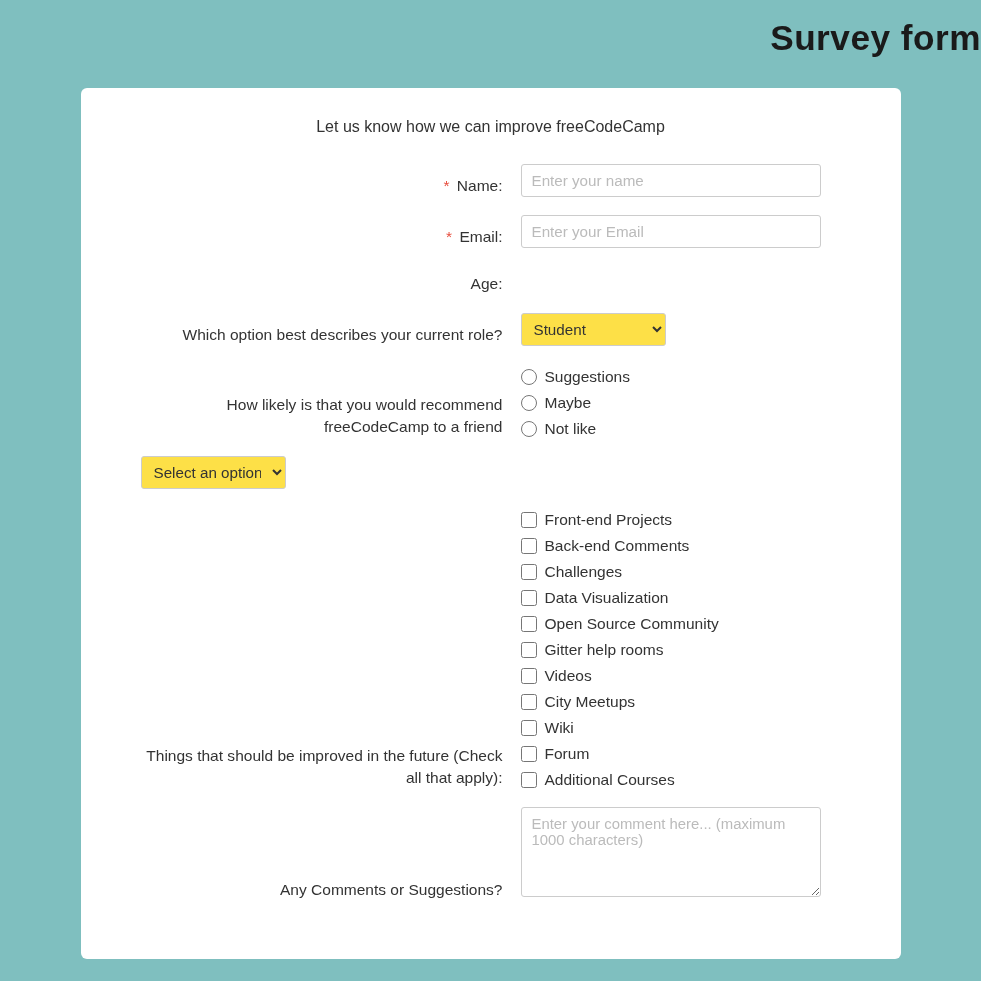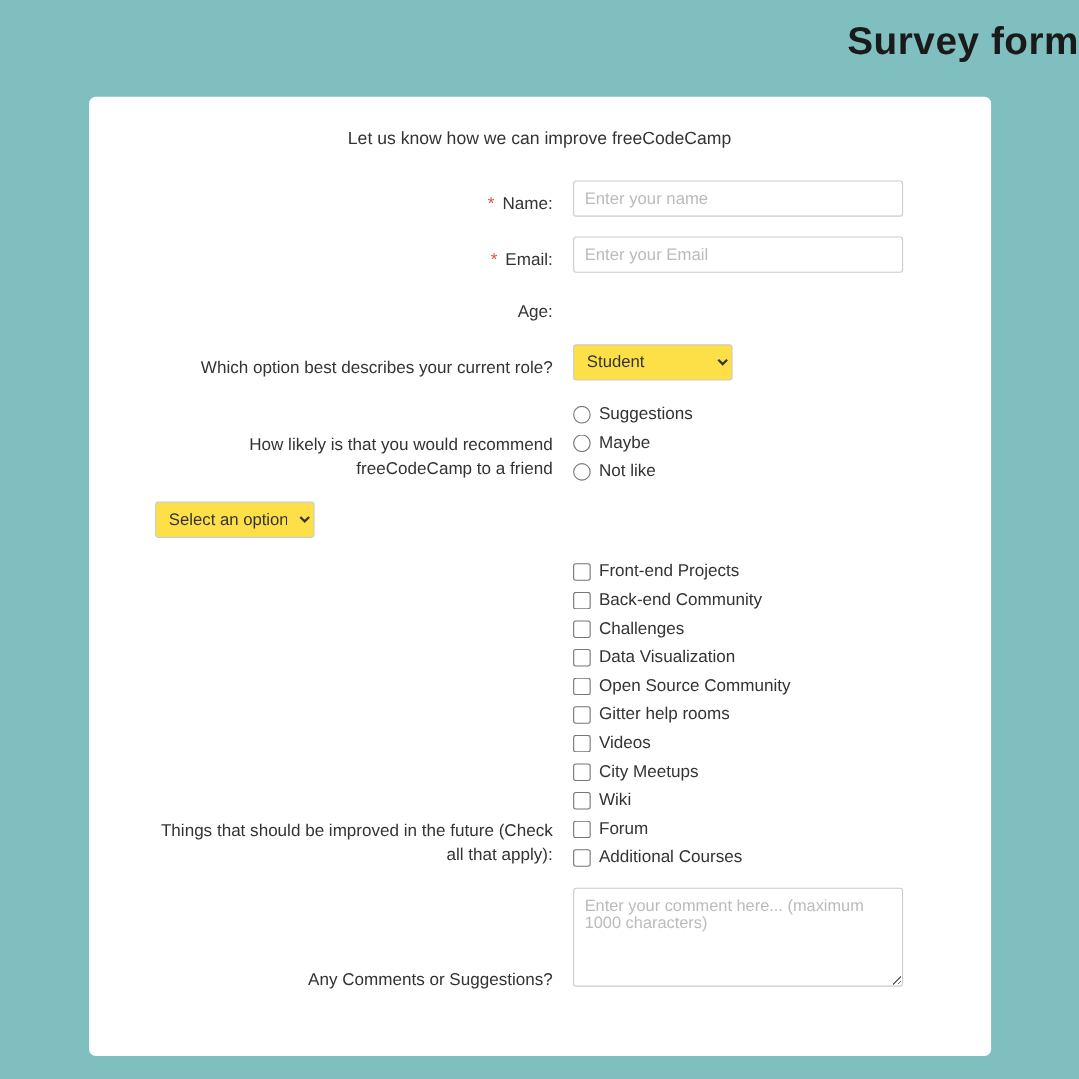--- a/index.html
+++ b/index.html
@@ -225,21 +225,21 @@
       <span>Things that should be improved in the future (Check all that apply):</span>
     </label>
     <div class="form-control-wrap">
       <div class="checkbox-group">
         <label class="checkbox-item">
           <input type="checkbox" style="">
           <span>Front-end Projects</span>
         </label>
         <label class="checkbox-item">
           <input type="checkbox" style="">
-          <span>Back-end Community</span>
+          <span>Back-end Comments</span>
         </label>
         <label class="checkbox-item">
           <input type="checkbox" style="">
           <span>Challenges</span>
         </label>
         <label class="checkbox-item">
           <input type="checkbox" style="">
           <span>Data Visualization</span>
         </label>
         <label class="checkbox-item">

